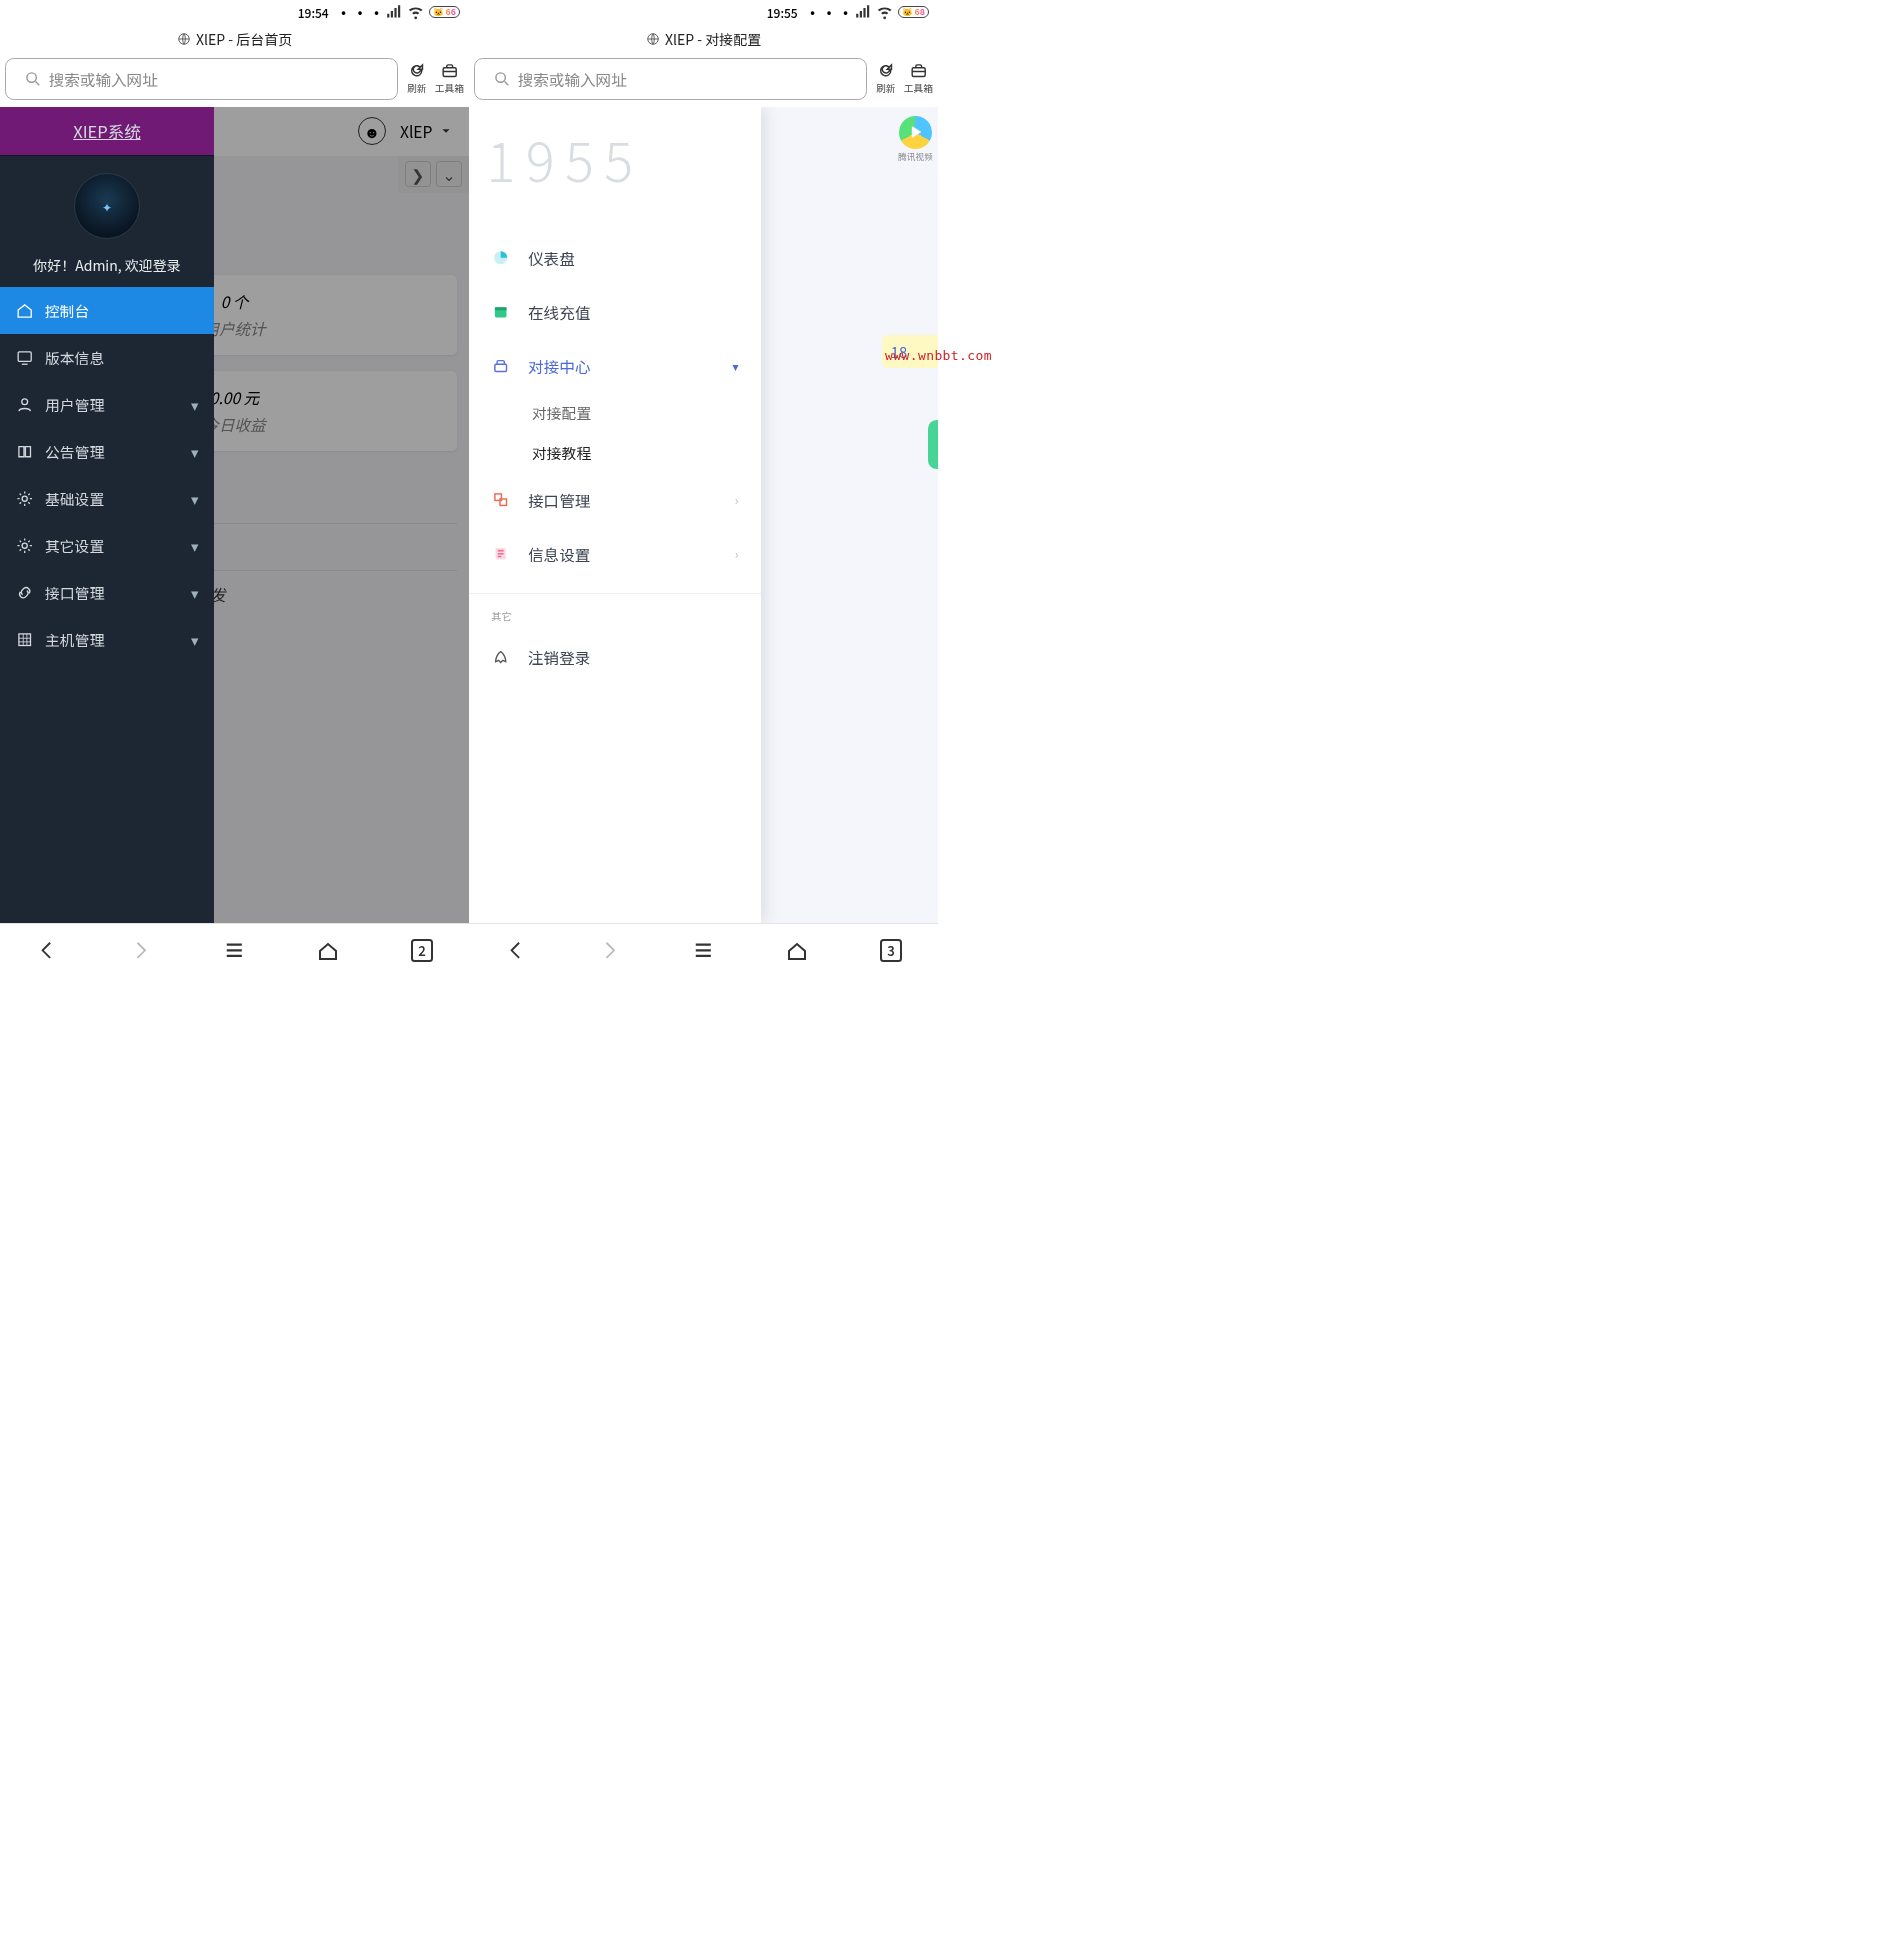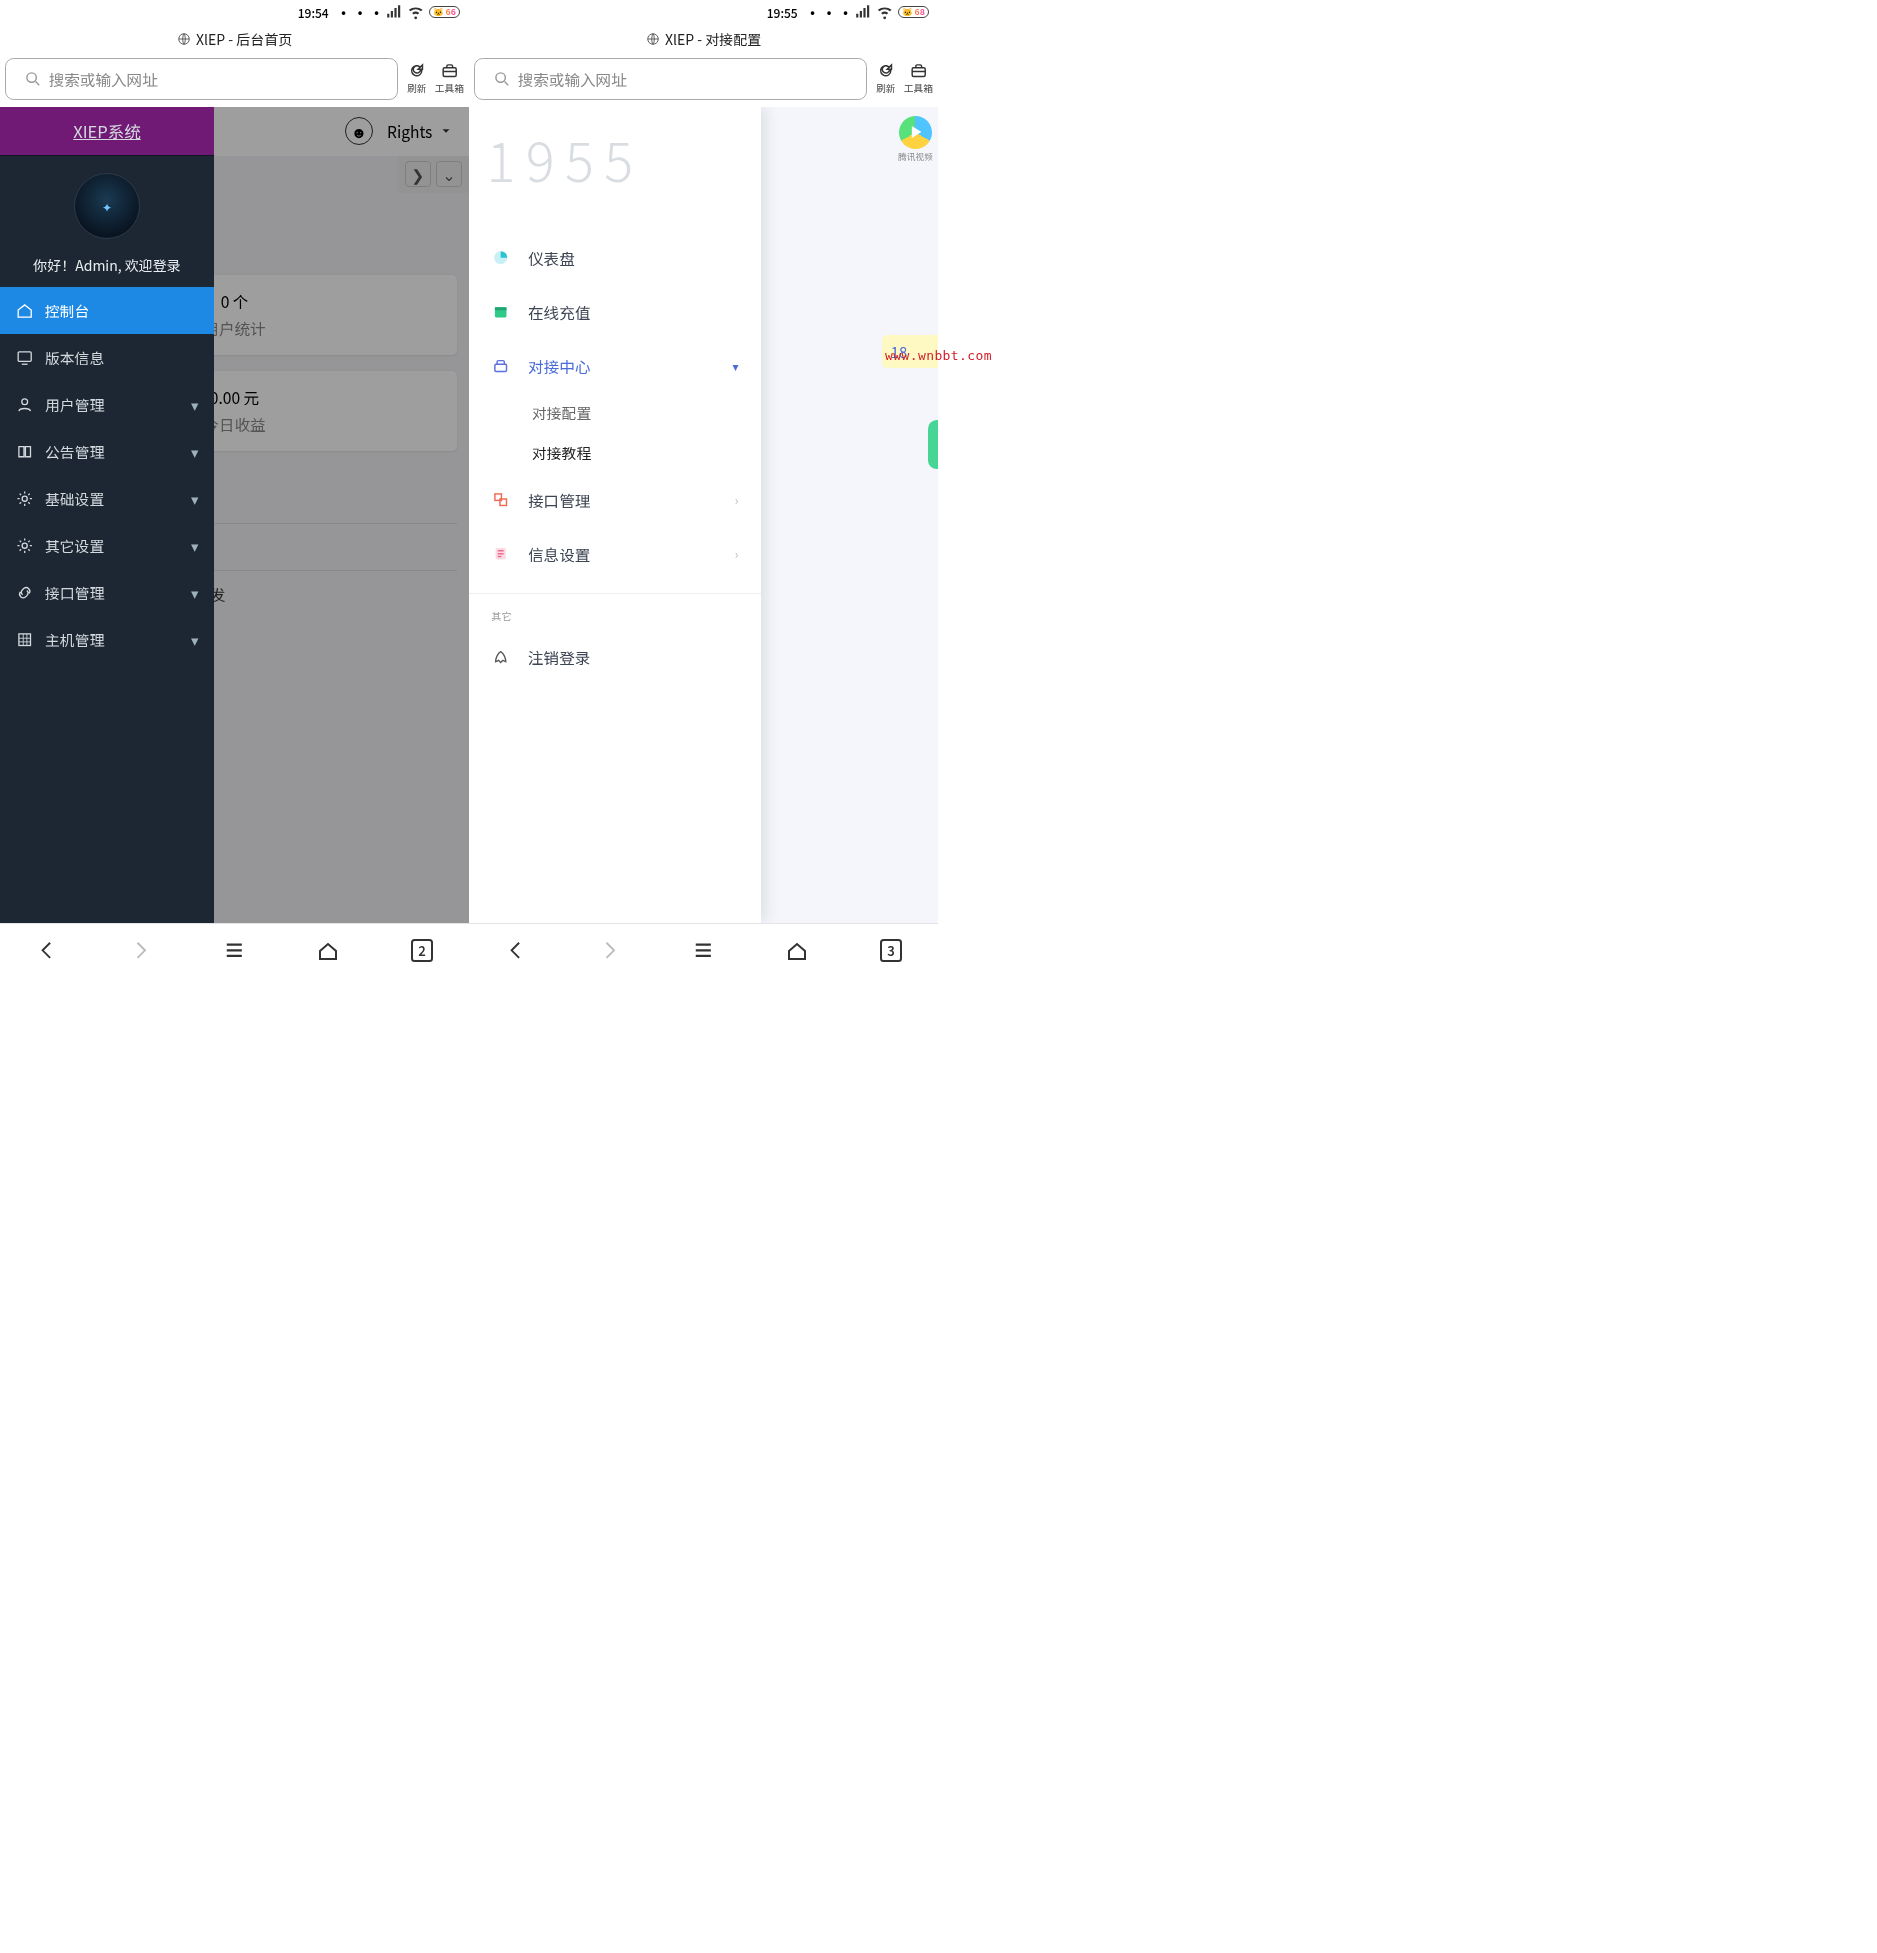--- a/index.html
+++ b/index.html
@@ -24,21 +24,21 @@
   .content { flex:1; position:relative; overflow:hidden;}
   
   .left-bg { position:absolute; inset:0; background:#f3f3f5; }
   .left-header { position:absolute; top:0; left:0; right:0; height:49px; background:#fff; display:flex; align-items:center; justify-content:flex-end; padding:0 15.6px; gap:14px;}
   .refresh-icon{width:19px;height:19px;border:2.2px solid #333;border-left-color:transparent;border-radius:50%;position:relative;}
   .refresh-icon::after{content:"";position:absolute;top:-2.6px;left:-1.7px;border:4.3px solid transparent;border-right-color:#333;transform:rotate(20deg);}
   .admin-chip{display:flex;align-items:center;gap:7px;font-size:15.6px;}
   .avatar-sm{width:28px;height:28px;border-radius:50%;border:1.3px solid #333;display:flex;align-items:center;justify-content:center;font-size:15.6px;}
   .sub-nav{position:absolute;top:49px;right:0;height:37px;background:#eee;display:flex;align-items:center;gap:5.2px;padding:0 7px;}
   .sub-nav .nav-btn{width:26px;height:26px;display:flex;align-items:center;justify-content:center;border:0.9px solid #ccc;border-radius:3.5px;color:#555;font-size:15.6px;}
-  .left-body{position:absolute;top:85px;left:0;right:0;bottom:0;padding:12px;color:#222;}
+  .left-body{position:absolute;top:85px;left:0;right:0;bottom:0;padding:12px;color:#222;font-style:italic;}
   .uid{font-size:17.4px;margin-bottom:5.2px;}
   .stat-card{background:#fff;border-radius:5.2px;padding:15.6px;margin-top:15.6px;text-align:center;box-shadow:0 0.9px 2.6px rgba(0,0,0,.08);}
   .stat-val{font-size:15.6px;color:#000;}
   .stat-lab{font-size:15.6px;color:#888;margin-top:5.2px;}
   .info-section{margin-top:26px;font-size:15.6px;color:#333;}
   .info-section div{padding:12px 0;}
   .info-section .divider{border-top:0.9px solid #ddd;}
   .copyright{margin-top:7px;font-size:14.8px;}
   .dim-overlay{position:absolute;inset:0;background:rgba(0,0,0,.38);}
   
@@ -125,21 +125,21 @@
     </div>
   </div>
 
   <div class="content">
     <div class="left-bg">
       <div class="left-header">
         <div class="refresh-icon"></div>
         <div style="flex:1"></div>
         <div class="avatar-sm">☻</div>
         <div class="admin-chip">
-          <span>Rights</span>
+          <span>XlEP</span>
           <svg width="14" height="14" viewBox="0 0 24 24">
               <path d="M6 9l6 6 6-6" fill="#333"></path>
             </svg>
         </div>
       </div>
       <div class="sub-nav">
         <div class="nav-btn">❯</div>
         <div class="nav-btn">⌄</div>
       </div>
       <div class="left-body">

